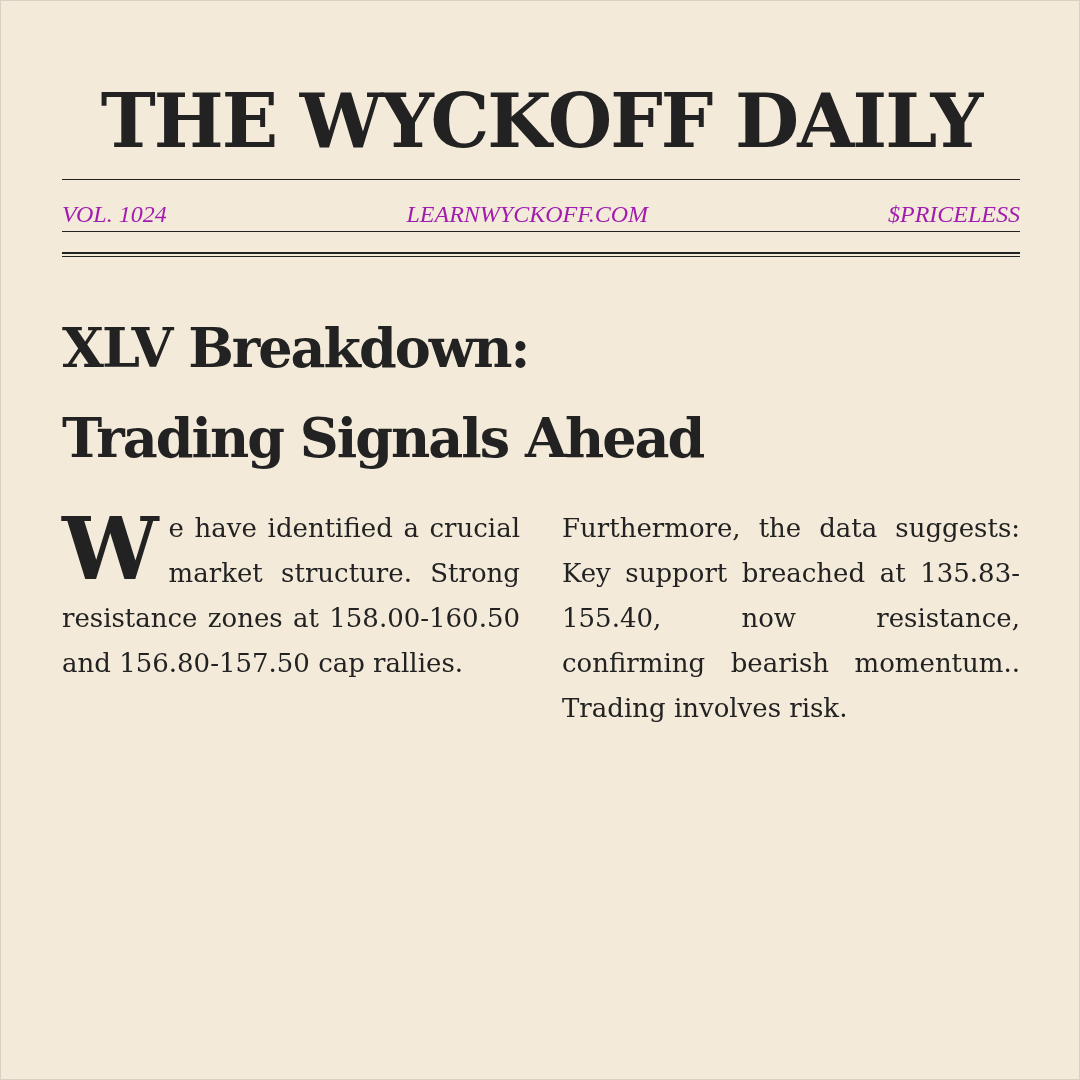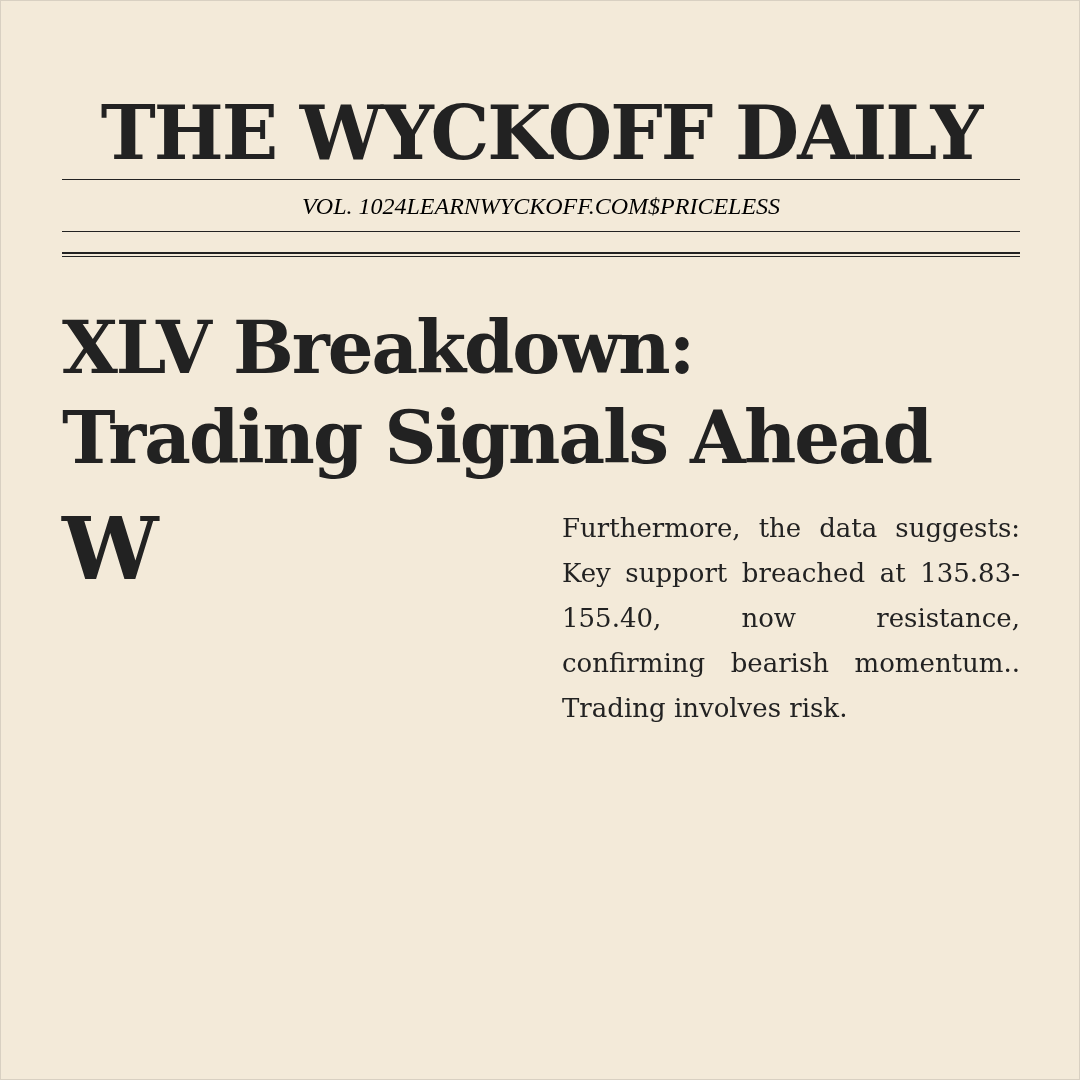--- a/index.html
+++ b/index.html
@@ -6,47 +6,47 @@
     body {
       width: 1080px; height: 1080px; overflow: hidden;
       background: #f3ead9;
       color: #222222;
       font-family: "DejaVu Serif", "Liberation Serif", serif;
       position: relative;
       box-sizing: border-box;
       border: 1px solid #d8d0c2;
     }
     .masthead {
-      position: absolute; left: 0; top: 90px; width: 1080px;
+      position: absolute; left: 0; top: 78px; width: 1080px;
       text-align: center;
       font-family: "DejaVu Serif", serif;
       font-weight: bold;
       font-size: 74px;
       letter-spacing: -2px;
       line-height: 84px;
       color: #222;
     }
     .rule { position: absolute; left: 61px; width: 958px; background: #222; }
     .rule.r1 { top: 178px; height: 1px; }
     .rule.r2 { top: 230px; height: 1px; }
     .rule.r3 { top: 251px; height: 2px; }
     .rule.r4 { top: 255px; height: 1px; }
     .meta {
-      position: absolute; left: 61px; top: 188px; width: 958px; height: 34px;
-      display: flex; justify-content: center; align-items: center;
+      position: absolute; left: 61px; top: 196px; width: 958px; height: 34px;
+      display: flex; justify-content: space-between; align-items: center;
       font-family: "Liberation Serif", serif;
       font-style: italic;
       font-size: 24px;
-      color: #000000;
+      color: #a21caf;
     }
     .headline {
       position: absolute; left: 61px; top: 302px; width: 980px;
       font-family: "DejaVu Serif", serif;
       font-weight: bold;
-      font-size: 72px;
+      font-size: 54px;
       letter-spacing: -2px;
       line-height: 90px;
       margin: 0;
       color: #222;
     }
     .columns {
       position: absolute; left: 61px; top: 505px; width: 958px;
       display: flex; justify-content: space-between;
     }
     .col {
@@ -83,18 +83,18 @@
 <div class="rule r3"></div>
 <div class="rule r4"></div>
 
 <h1 class="headline">
   <span>XLV Breakdown:</span><br>
   <span>Trading Signals Ahead</span>
 </h1>
 
 <div class="columns">
   <p class="col">
-    <span class="dropcap">W</span>
+    <span class="dropcap">W</span><span>e have identified a crucial market structure. Strong resistance zones at 158.00-160.50 and 156.80-157.50 cap rallies.</span>
   </p>
   <p class="col">
     <span>Furthermore, the data suggests: Key support breached at 135.83-155.40, now resistance, confirming bearish momentum.. Trading involves risk.</span>
   </p>
 </div>
 
 </body></html>

